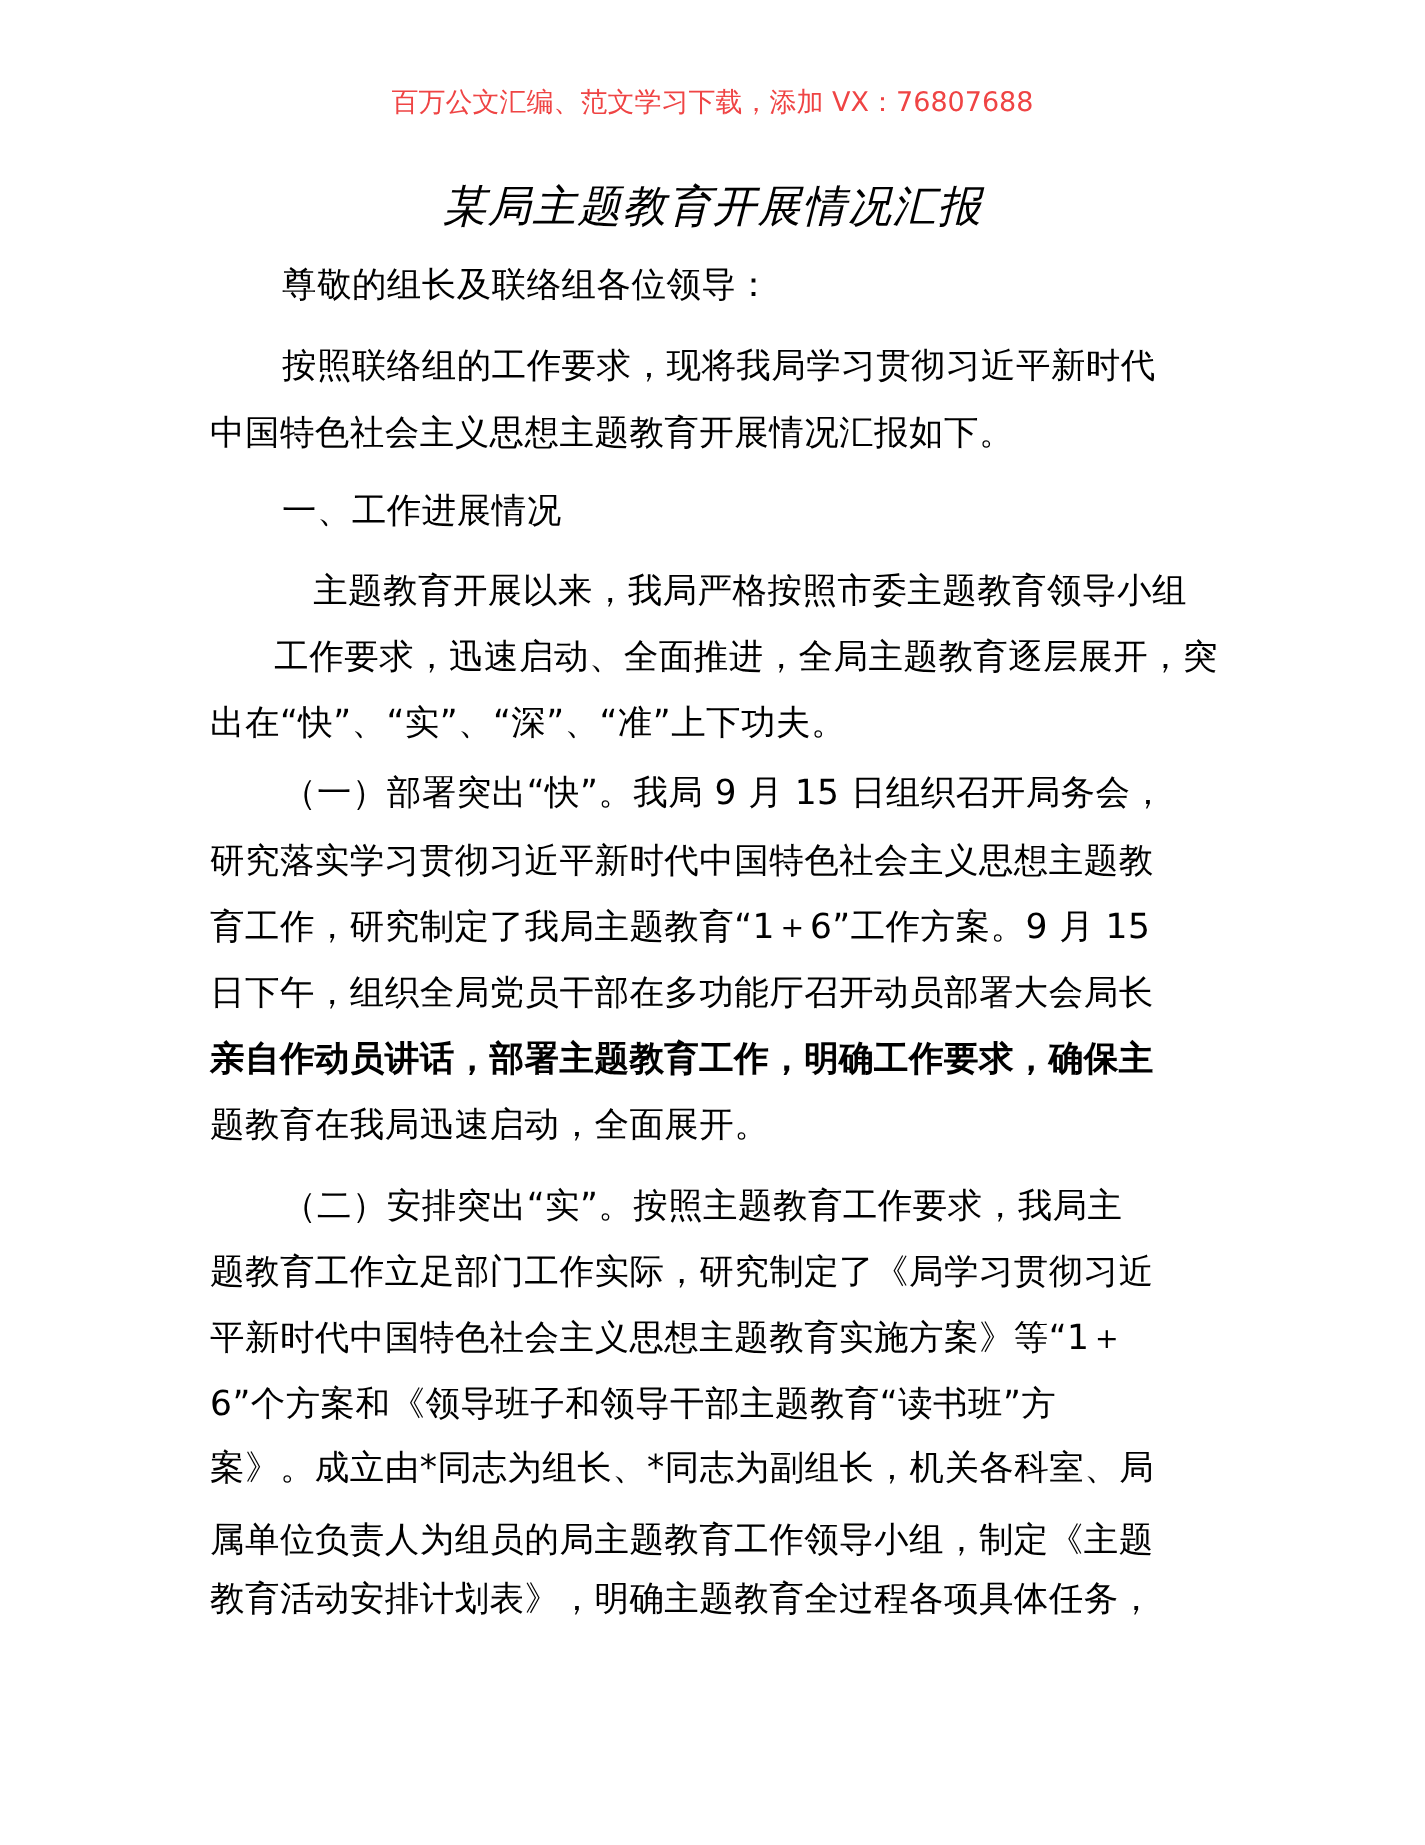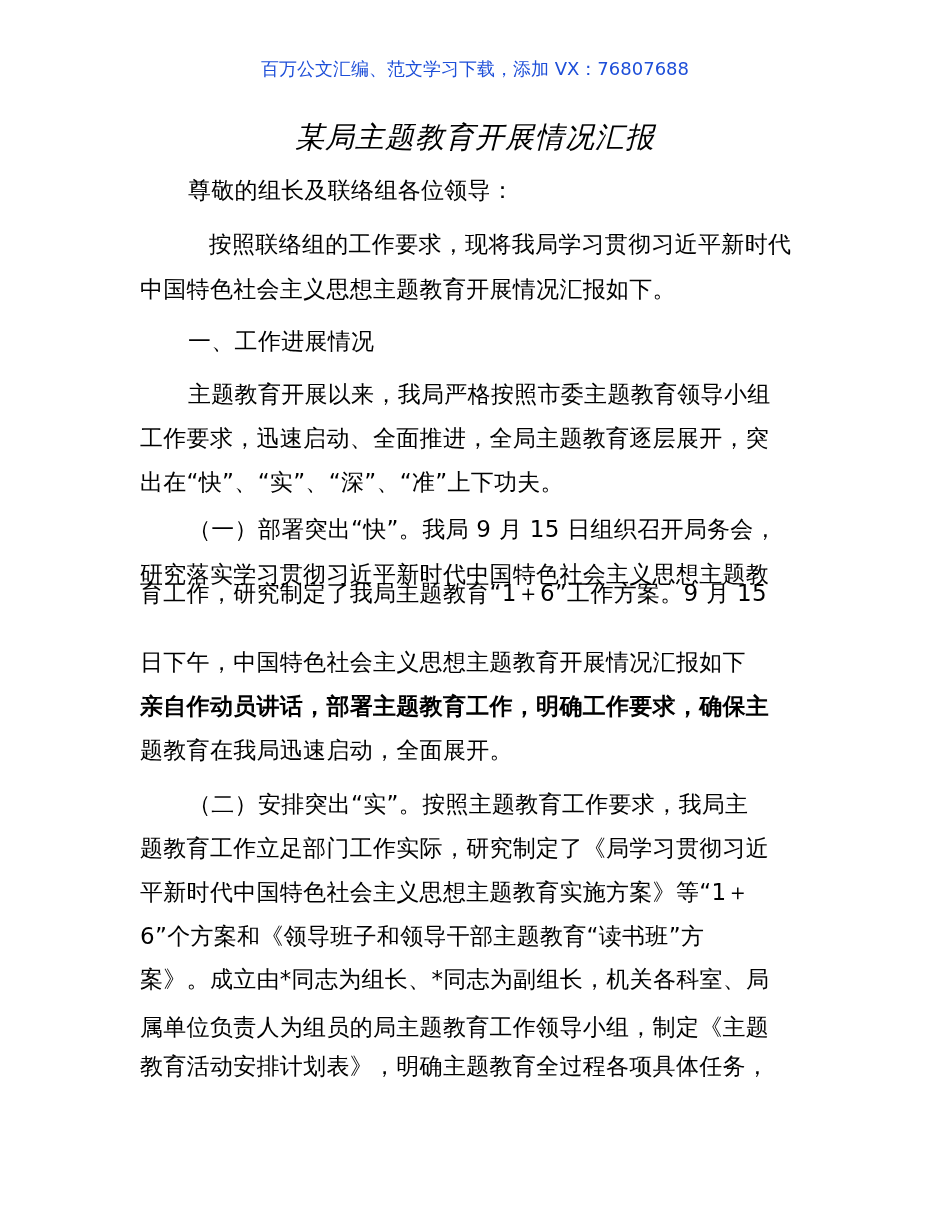--- a/index.html
+++ b/index.html
@@ -10,34 +10,34 @@
   .indent { left: 188px; width: 624px; }
   .watermark { position: absolute; top: 56px; left: 0; width: 950px; text-align: center;
                font-size: 18px; line-height: 26px; }
   .title { position: absolute; top: 118px; left: 0; width: 950px; text-align: center;
            font-size: 29px; line-height: 38px; letter-spacing: 1px; font-style: italic; }
 </style>
 </head>
 <body>
 
 <div>
-  <div class="watermark" style="color:#1d4ed8;">百万公文汇编、范文学习下载，添加 VX：76807688</div>
+  <div class="watermark" style="color:#ef4444;">百万公文汇编、范文学习下载，添加 VX：76807688</div>
   <div class="title">某局主题教育开展情况汇报</div>
 
   <div class="line indent" style="top:175px;">尊敬的组长及联络组各位领导：</div>
-  <div class="line indent" style="top:229px;text-align:center;">按照联络组的工作要求，现将我局学习贯彻习近平新时代</div>
+  <div class="line indent" style="top:229px;">按照联络组的工作要求，现将我局学习贯彻习近平新时代</div>
   <div class="line" style="top:274px;">中国特色社会主义思想主题教育开展情况汇报如下。</div>
   <div class="line indent" style="top:326px;">一、工作进展情况</div>
-  <div class="line indent" style="top:379px;">主题教育开展以来，我局严格按照市委主题教育领导小组</div>
-  <div class="line" style="top:423px;">工作要求，迅速启动、全面推进，全局主题教育逐层展开，突</div>
+  <div class="line indent" style="top:379px;text-align:center;">主题教育开展以来，我局严格按照市委主题教育领导小组</div>
+  <div class="line" style="top:423px;text-align:right;">工作要求，迅速启动、全面推进，全局主题教育逐层展开，突</div>
   <div class="line" style="top:467px;">出在“快”、“实”、“深”、“准”上下功夫。</div>
   <div class="line indent" style="top:514px;">（一）部署突出“快”。我局 9 月 15 日组织召开局务会，</div>
   <div class="line" style="top:559px;">研究落实学习贯彻习近平新时代中国特色社会主义思想主题教</div>
-  <div class="line" style="top:578px;">育工作，研究制定了我局主题教育“1＋6”工作方案。9 月 15</div>
-  <div class="line" style="top:647px;">日下午，中国特色社会主义思想主题教育开展情况汇报如下</div>
+  <div class="line" style="top:603px;">育工作，研究制定了我局主题教育“1＋6”工作方案。9 月 15</div>
+  <div class="line" style="top:647px;">日下午，组织全局党员干部在多功能厅召开动员部署大会局长</div>
   <div class="line" style="top:691px;font-weight:bold;">亲自作动员讲话，部署主题教育工作，明确工作要求，确保主</div>
   <div class="line" style="top:735px;">题教育在我局迅速启动，全面展开。</div>
   <div class="line indent" style="top:789px;">（二）安排突出“实”。按照主题教育工作要求，我局主</div>
   <div class="line" style="top:833px;">题教育工作立足部门工作实际，研究制定了《局学习贯彻习近</div>
   <div class="line" style="top:877px;">平新时代中国特色社会主义思想主题教育实施方案》等“1＋</div>
   <div class="line" style="top:921px;">6”个方案和《领导班子和领导干部主题教育“读书班”方</div>
   <div class="line" style="top:964px;">案》。成立由*同志为组长、*同志为副组长，机关各科室、局</div>
   <div class="line" style="top:1012px;">属单位负责人为组员的局主题教育工作领导小组，制定《主题</div>
   <div class="line" style="top:1051px;">教育活动安排计划表》，明确主题教育全过程各项具体任务，</div>
 </div>

